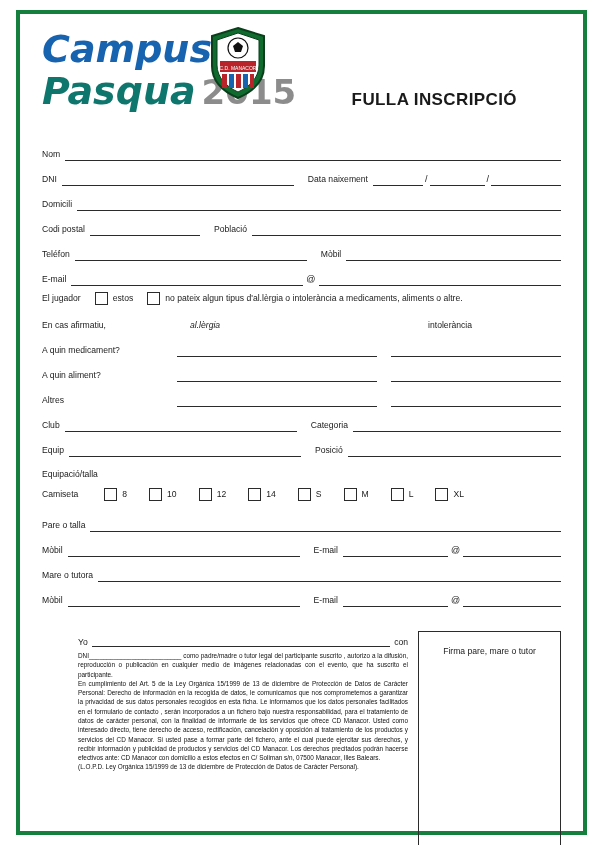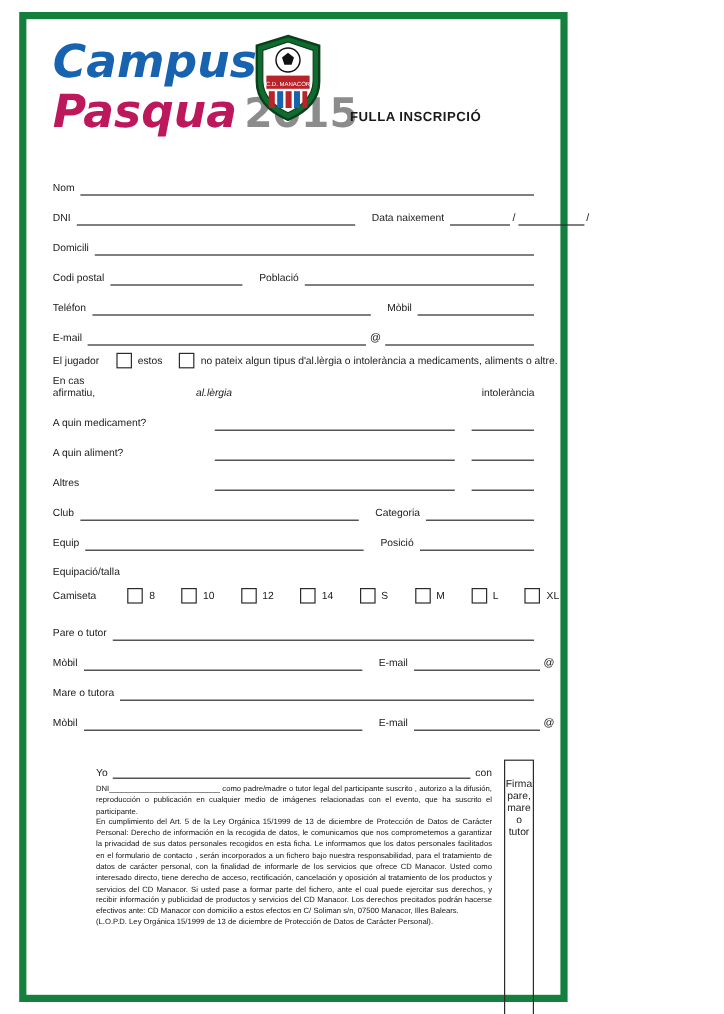--- a/index.html
+++ b/index.html
@@ -6,22 +6,22 @@
   body{
     width:603px;height:845px;
     font-family:"Liberation Sans", sans-serif;
     color:#1a1a1a;
     position:relative;
     overflow:hidden;
   }
   .page{
     position:absolute;
     left:16px; top:10px;
-    width:457px; height:825px;
-    border:6px solid #15803d;
+    width:571px; height:825px;
+    border:4px solid #15803d;
     box-sizing:border-box;
     background:#fff;
   }
   .inner{
     position:absolute; inset:0;
     padding:10px 14px 10px 14px;
     box-sizing:border-box;
   }
 
   
@@ -47,37 +47,37 @@
     display:flex;
     align-items:baseline;
     gap:6px;
     margin-top:4px;
   }
   .pasqua{
     font-family:"DejaVu Sans", sans-serif;
     font-weight:bold;
     font-style:italic;
     font-size:38px;
-    color:#be185d;
+    color:#0f766e;
   }
   .year{
     font-family:"DejaVu Sans", sans-serif;
     font-weight:bold;
     font-size:34px;
     color:#8c8c8c;
   }
   .crest{
     position:absolute;
     left:172px; top:2px;
     width:64px; height:74px;
   }
   .fulla{
     position:absolute;
     right:52px; top:66px;
-    font-size:11px;
+    font-size:17px;
     font-weight:bold;
     letter-spacing:0.4px;
   }
 
   
   .form{
     margin-top:2px;
     padding:0 8px 16px 8px;
   }
   .row{
@@ -350,21 +350,21 @@
         <span class="cb"></span>
         <span>L</span>
       </span>
       <span class="size-item">
         <span class="cb"></span>
         <span>XL</span>
       </span>
     </div>
 
     <div class="row">
-      <span class="lbl">Pare o tutor</span>
+      <span class="lbl">Pare o talla</span>
       <span class="line"></span>
     </div>
 
     <div class="row">
       <span class="lbl">Mòbil</span>
       <span class="line" style="flex:0 0 232px"></span>
       <span class="gap"></span>
       <span class="lbl">E-mail</span>
       <span class="line" style="flex:0 0 105px"></span>
       <span class="at">@</span>

